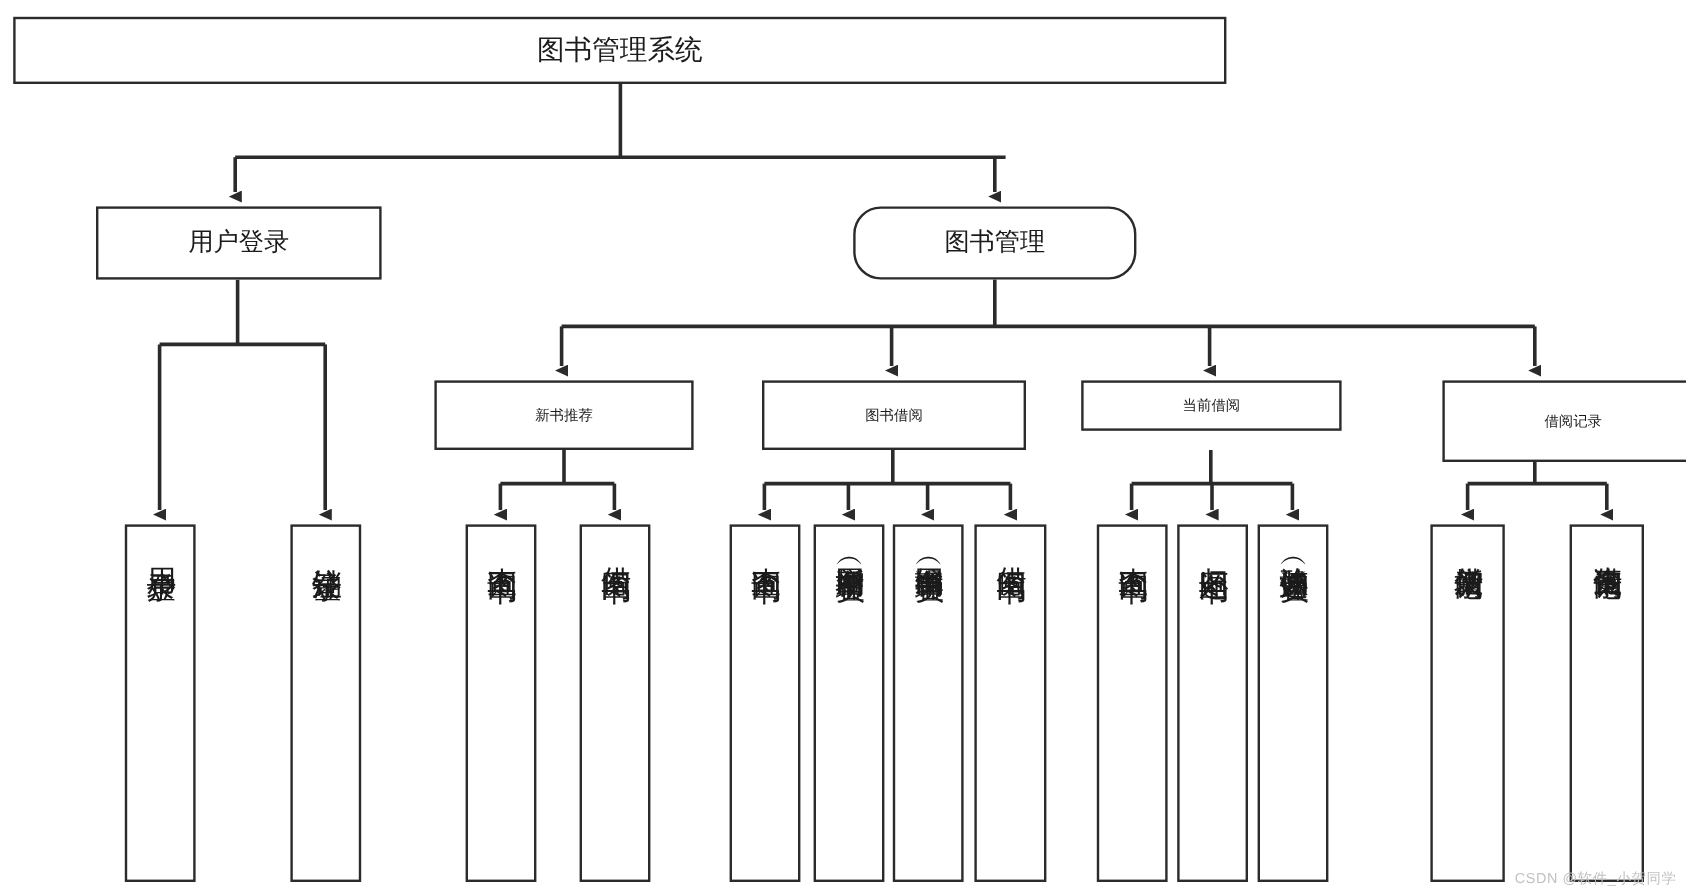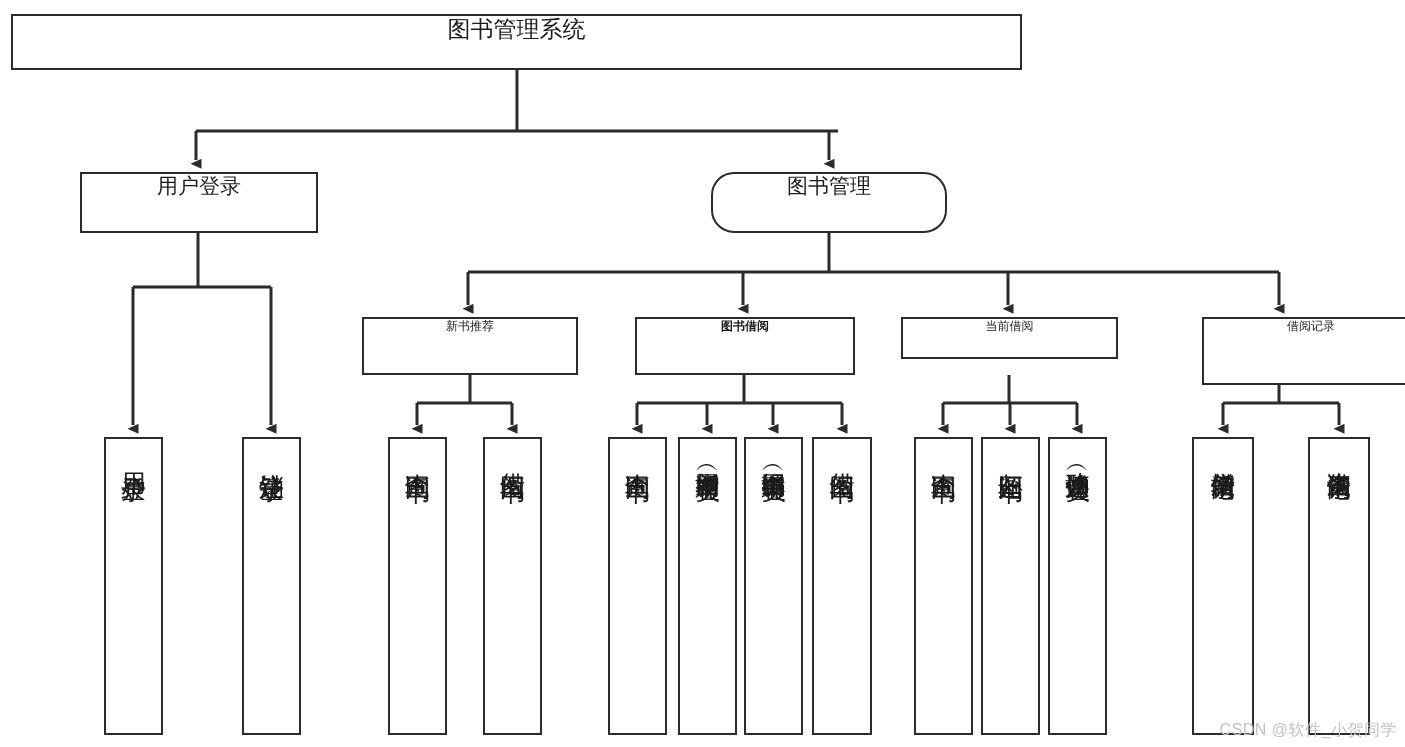--- a/index.html
+++ b/index.html
@@ -20,21 +20,21 @@
     left:0; top:0;
     width:1405px; height:747px;
     pointer-events:none;
   }
   .node{
     position:absolute;
     box-sizing:border-box;
     border:2px solid #2b2b2b;
     background:#ffffff;
     display:flex;
-    align-items:flex-start;
+    align-items:center;
     justify-content:center;
     color:#1b1b1b;
   }
   .node .label{
     display:block;
     text-align:center;
     line-height:1.18;
     white-space:pre-line;
   }
   .node.root .label{ font-size:23px; }
@@ -54,21 +54,21 @@
     letter-spacing:2px;
     line-height:1;
     white-space:nowrap;
   }
   .node.leaf.tall .label{ font-size:24px; letter-spacing:1px; }
 
   .watermark{
     position:absolute;
     right:8px;
     bottom:6px;
-    font-size:16px;
+    font-size:12px;
     color:#c2c2c2;
     letter-spacing:0.5px;
     white-space:nowrap;
     user-select:none;
   }
 </style>
 </head>
 <body>
 
 <div id="canvas">
@@ -132,21 +132,21 @@
   </div>
 
   <div class="node lvl1" style="left:711px;top:172px;width:236px;height:61px;border-radius:23px;">
     <span class="label">图书管理</span>
   </div>
 
   <div class="node lvl2" style="left:362px;top:317px;width:216px;height:58px;">
     <span class="label">新书推荐</span>
   </div>
 
-  <div class="node lvl2" style="left:635px;top:317px;width:220px;height:58px;font-weight:bold;">
+  <div class="node lvl2" style="left:635px;top:317px;width:220px;height:58px;">
     <span class="label">图书借阅</span>
   </div>
 
   <div class="node lvl2" style="left:901px;top:317px;width:217px;height:42px;">
     <span class="label">当前借阅</span>
   </div>
 
   <div class="node lvl2" style="left:1202px;top:317px;width:218px;height:68px;">
     <span class="label">借阅记录</span>
   </div>

